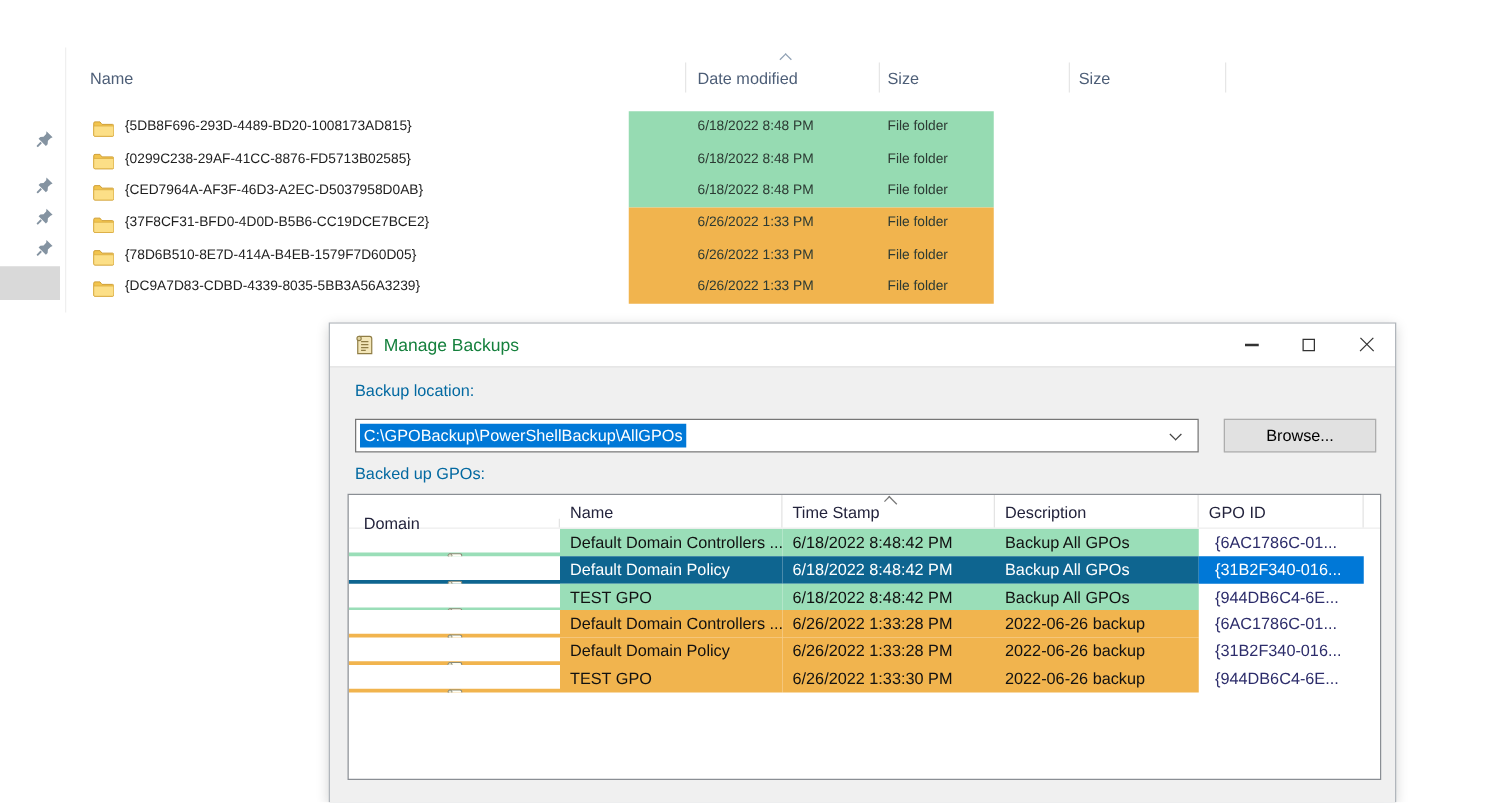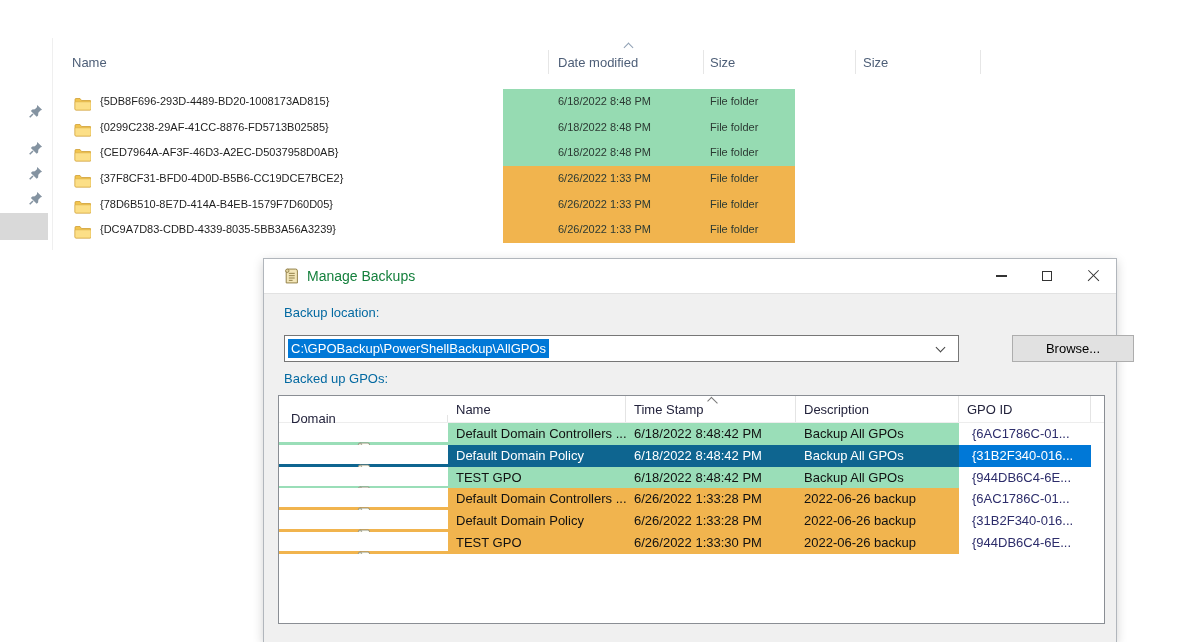--- a/index.html
+++ b/index.html
@@ -59,21 +59,21 @@
 
   .dlg-body { position:absolute; left:0; top:34px; width:852px; height:349px; background:#f0f0f0; border-top:1px solid #e2e2e2; }
   .dlg-label { position:absolute; left:20px; font-size:13px; color:#0369a1; }
   .lbl-loc { top:11px; }
   .lbl-gpos { top:77px; }
 
   .combo { position:absolute; left:20px; top:41px; width:675px; height:27px; background:#fff; border:1px solid #767676; display:flex; align-items:center; }
   .combo .val { margin-left:3px; font-size:13px; background:#0078d7; color:#fff; padding:2px 3px; white-space:nowrap; }
   .combo .chev { position:absolute; right:14px; top:8px; width:7px; height:7px; border-right:1.4px solid #444; border-bottom:1.4px solid #444; transform:rotate(45deg); }
 
-  .btn { position:absolute; left:715px; top:41px; width:122px; height:27px; background:#e1e1e1; border:1px solid #adadad; font-size:13px; color:#000; display:flex; align-items:center; justify-content:center; cursor:default;margin-left:33px; }
+  .btn { position:absolute; left:715px; top:41px; width:122px; height:27px; background:#e1e1e1; border:1px solid #adadad; font-size:13px; color:#000; display:flex; align-items:center; justify-content:center; cursor:default; }
 
   
   .lv { position:absolute; left:14px; top:101px; width:827px; height:229px; background:#fff; border:1px solid #8a8e94; overflow:hidden; }
   .lv-head { display:flex; height:27px; border-bottom:1px solid #ededed; font-size:13px; color:#23233c; position:relative; }
   .lv-head .hc { position:relative; border-right:1px solid #e4e4e4; display:flex; align-items:center; }
   .lv-head .hc span { padding-left:8px; }
   .lv-head .hc.c1 span { padding-left:12px; }
   .lv-head .caret { position:absolute; left:82px; top:3px; width:6px; height:6px; border-left:1.3px solid #777; border-top:1.3px solid #777; transform:rotate(45deg); }
 
   .c1 { width:169px;margin-top:19px; } .c2 { width:178px; } .c3 { width:170px; } .c4 { width:163px; } .c5 { width:132px; }

